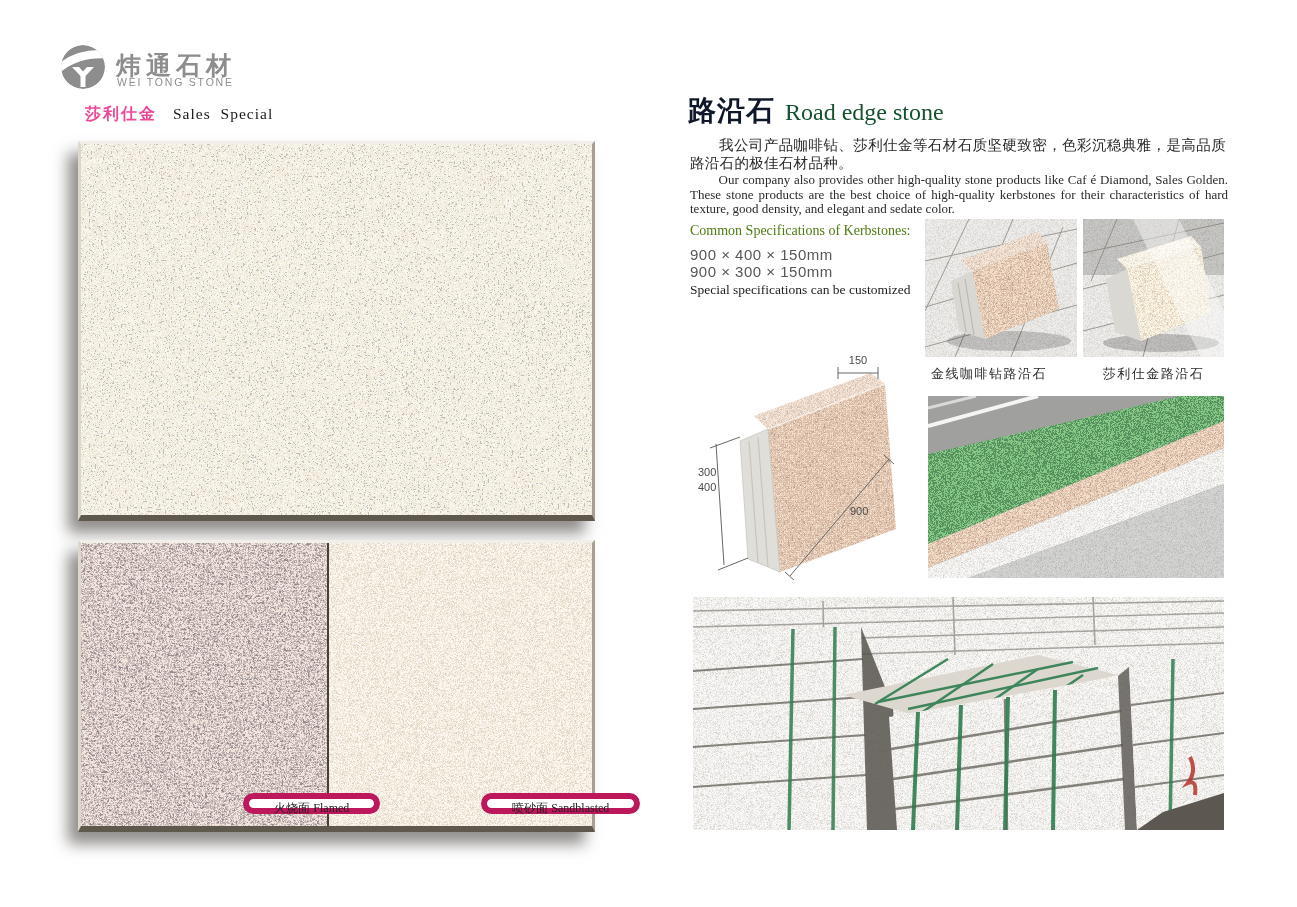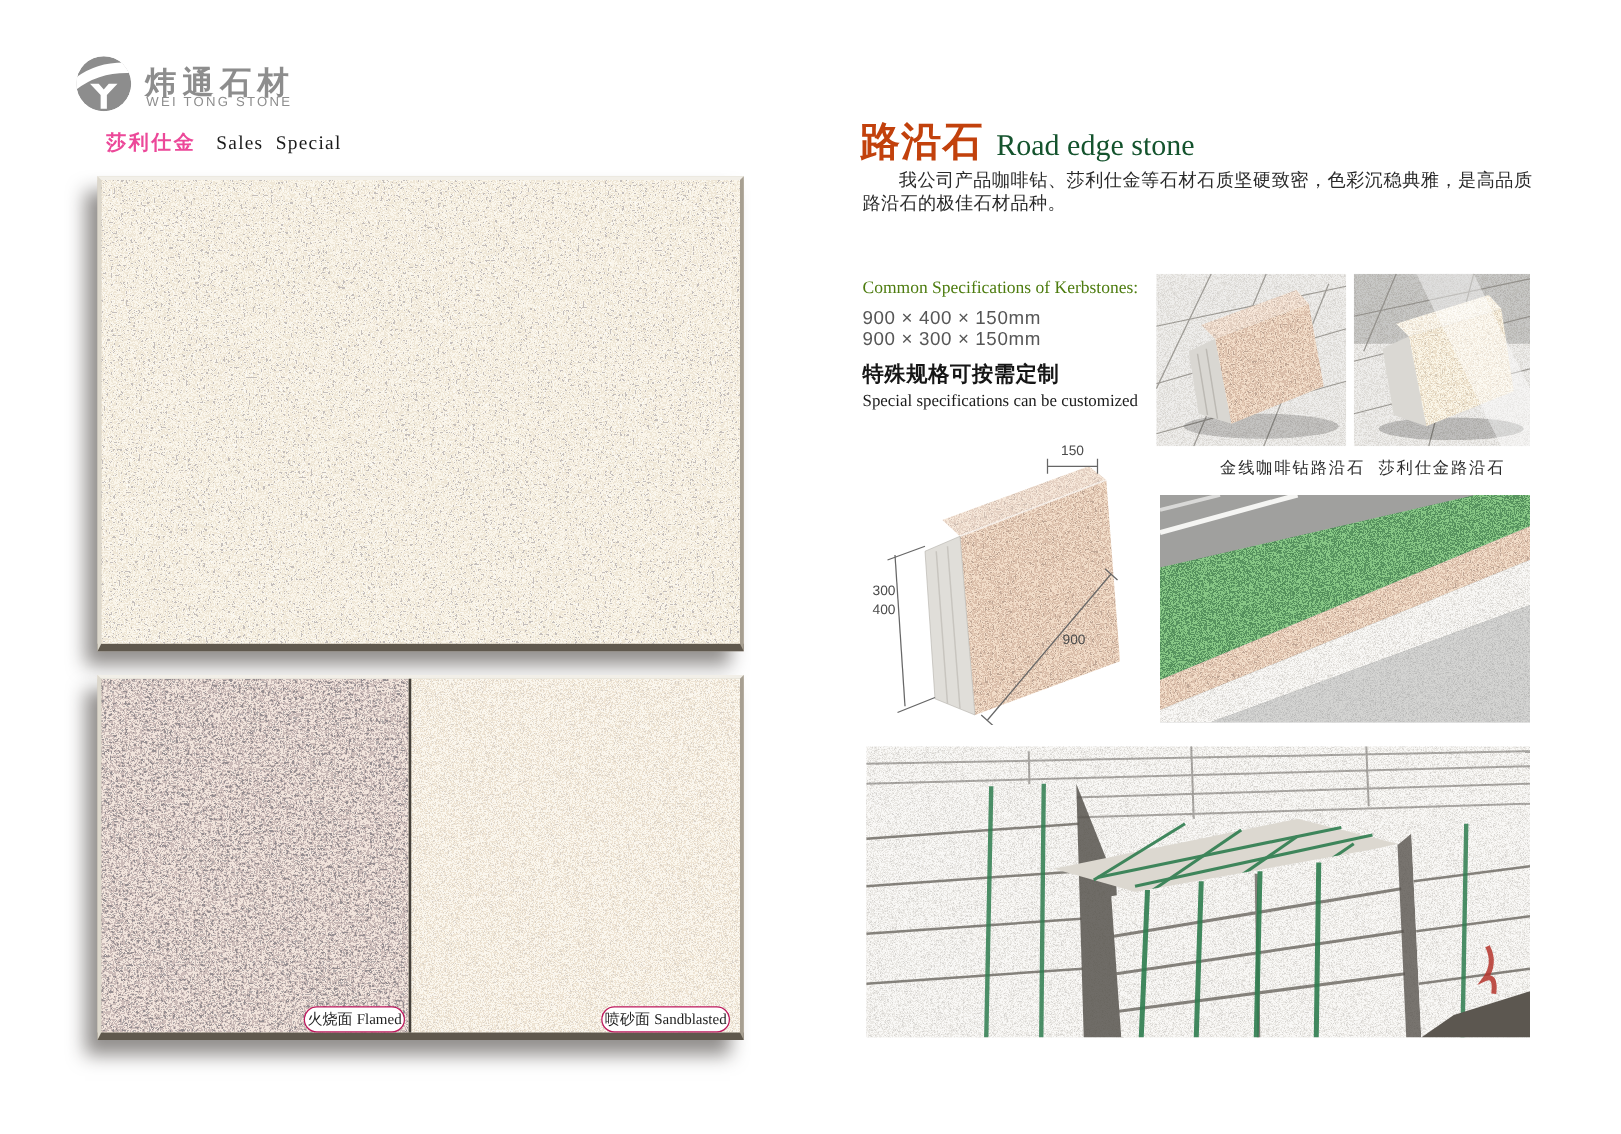--- a/index.html
+++ b/index.html
@@ -19,47 +19,47 @@
   .left-title .cnb{font-size:16px;font-weight:bold;letter-spacing:2px;color:#ec4899}
   .left-title .ens{font-family:"Liberation Serif",serif;font-size:15.5px;margin-left:16px;letter-spacing:1px;word-spacing:5px;color:#1a1a1a}
 
   
   .slab{border-style:solid;border-width:3px 3px 6px 3px;
         border-top-color:#f2efe8;border-left-color:#ddd8cc;border-right-color:#a79f91;border-bottom-color:#5f584d;
         box-shadow:-10px 12px 14px rgba(35,30,25,.5);background:#cfc8ba}
   .slab-main{left:78px;top:141px;width:517px;height:380px}
   .slab-comp{left:78px;top:540px;width:517px;height:292px;display:flex}
   .comp-divider{position:absolute;left:246px;top:0;width:2px;height:100%;background:#45403a}
-  .finish-pill{position:absolute;background:#fff;border:1px solid #be185d;border-radius:11px;height:21px;line-height:19px;
-               padding:0 2px;font-size:12px;color:#1e1e1e;white-space:nowrap;bottom:0}
+  .finish-pill{position:absolute;background:#fff;border:6px solid #be185d;border-radius:11px;height:21px;line-height:19px;
+               padding:0 25px;font-size:12px;color:#1e1e1e;white-space:nowrap;bottom:12px}
   .pill-flamed{left:162px}
   .pill-sand{left:400px}
   .finish-pill .en{font-family:"Liberation Serif",serif}
 
   
   .right-title{left:688px;top:92px;white-space:nowrap}
-  .right-title .cn{font-size:32px;font-weight:bold;letter-spacing:1px;color:#c2410c}
+  .right-title .cn{font-size:28px;font-weight:bold;letter-spacing:1px;color:#0f172a}
   .right-title .en{font-family:"Liberation Serif",serif;font-size:24px;margin-left:10px;color:#14532d}
   .para-cn{left:690px;top:137px;width:536px;font-size:14.5px;line-height:17.5px;text-align:justify;
            text-indent:2em;color:#2a2a2a;letter-spacing:.3px}
   .para-en{left:690px;top:173px;width:538px;font-size:13px;line-height:14.5px;text-align:justify;
            text-indent:2.2em;color:#2a2a2a}
   .specs{left:690px;top:221px;width:250px}
   .spec-h-cn{font-size:17px;font-weight:bold;color:#161616;letter-spacing:.5px}
   .spec-h-en{font-size:14px;margin-top:2px;color:#4d7c0f}
   .spec-size{font-size:15px;color:#575757;letter-spacing:.5px;line-height:17px}
   .spec-size.first{margin-top:7px}
   .spec-custom-cn{font-size:17px;font-weight:bold;margin-top:8px;color:#161616;letter-spacing:.5px}
   .spec-custom-en{font-size:13.5px;margin-top:2px;color:#1c1c1c}
 
   
   .photo1{left:925px;top:219px;width:152px;height:138px}
   .photo2{left:1083px;top:219px;width:141px;height:138px}
   .caption{top:365px;font-size:13px;color:#2c2c2c;text-align:center;letter-spacing:1.5px;white-space:nowrap}
-  .cap1{left:958px;width:152px}
+  .cap1{left:913px;width:152px}
   .cap2{left:1083px;width:141px}
   .diagram{left:690px;top:345px;width:215px;height:235px}
   .dim-label{font-family:"Liberation Sans",sans-serif;font-size:11px;fill:#4a4a4a}
   .hedge{left:928px;top:396px;width:296px;height:182px}
   .pallets{left:693px;top:597px;width:531px;height:233px}
   svg{display:block}
 </style>
 </head>
 <body>
 
@@ -212,26 +212,26 @@
       <span>喷砂面</span>
       <span class="en">Sandblasted</span>
     </div>
   </div>
 
   <div class="abs right-title">
     <span class="cn">路沿石</span><span class="en">Road edge stone</span>
   </div>
 
   <div class="abs para-cn">我公司产品咖啡钻、莎利仕金等石材石质坚硬致密，色彩沉稳典雅，是高品质路沿石的极佳石材品种。</div>
+  <div class="abs para-en serif">Our company also provides other high-quality stone products like Caf é Diamond, Sales Golden. These stone products are the best choice of high-quality kerbstones for their characteristics of hard texture, good density, and elegant and sedate color.</div>
 
   <div class="abs specs">
     <div class="spec-h-en serif">Common Specifications of Kerbstones:</div>
     <div class="spec-size first">900 × 400 × 150mm</div>
     <div class="spec-size">900 × 300 × 150mm</div>
-    <div class="spec-custom-cn">特殊规格可按需定制</div>
     <div class="spec-custom-en serif">Special specifications can be customized</div>
   </div>
 
   <svg class="abs photo1" viewBox="0 0 152 138">
     <rect width="152" height="138" fill="#b9b6b0" filter="url(#f-pave)"></rect>
     <g stroke="#8f8c86" stroke-width="1" opacity="0.85">
       <line x1="0" y1="42" x2="152" y2="10"></line>
       <line x1="0" y1="88" x2="152" y2="44"></line>
       <line x1="0" y1="128" x2="152" y2="86"></line>
       <line x1="88" y1="0" x2="30" y2="138"></line>

